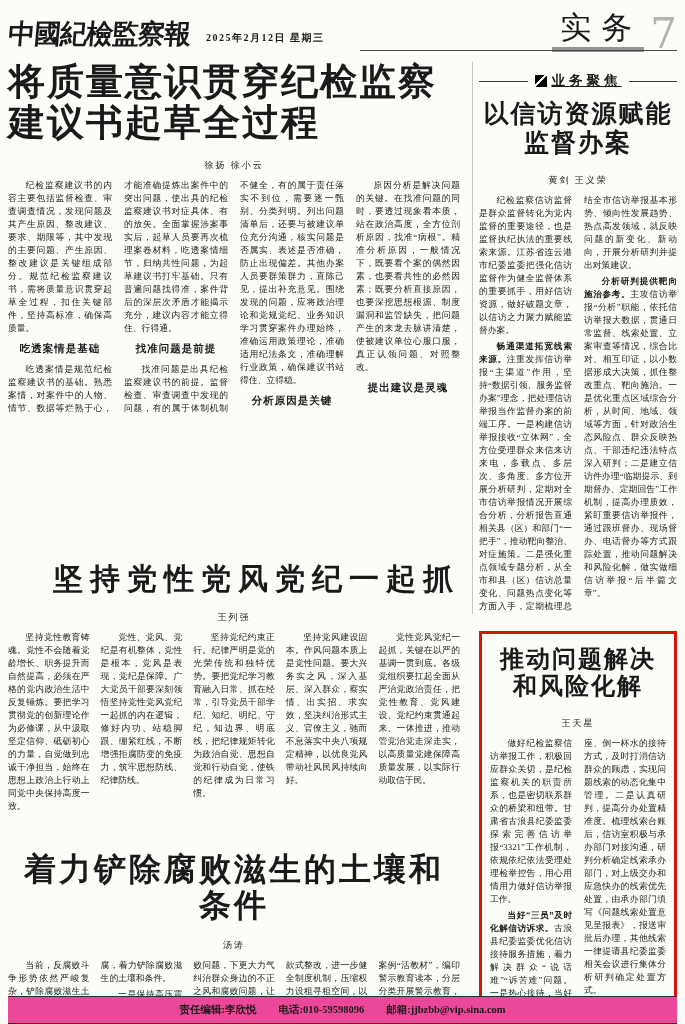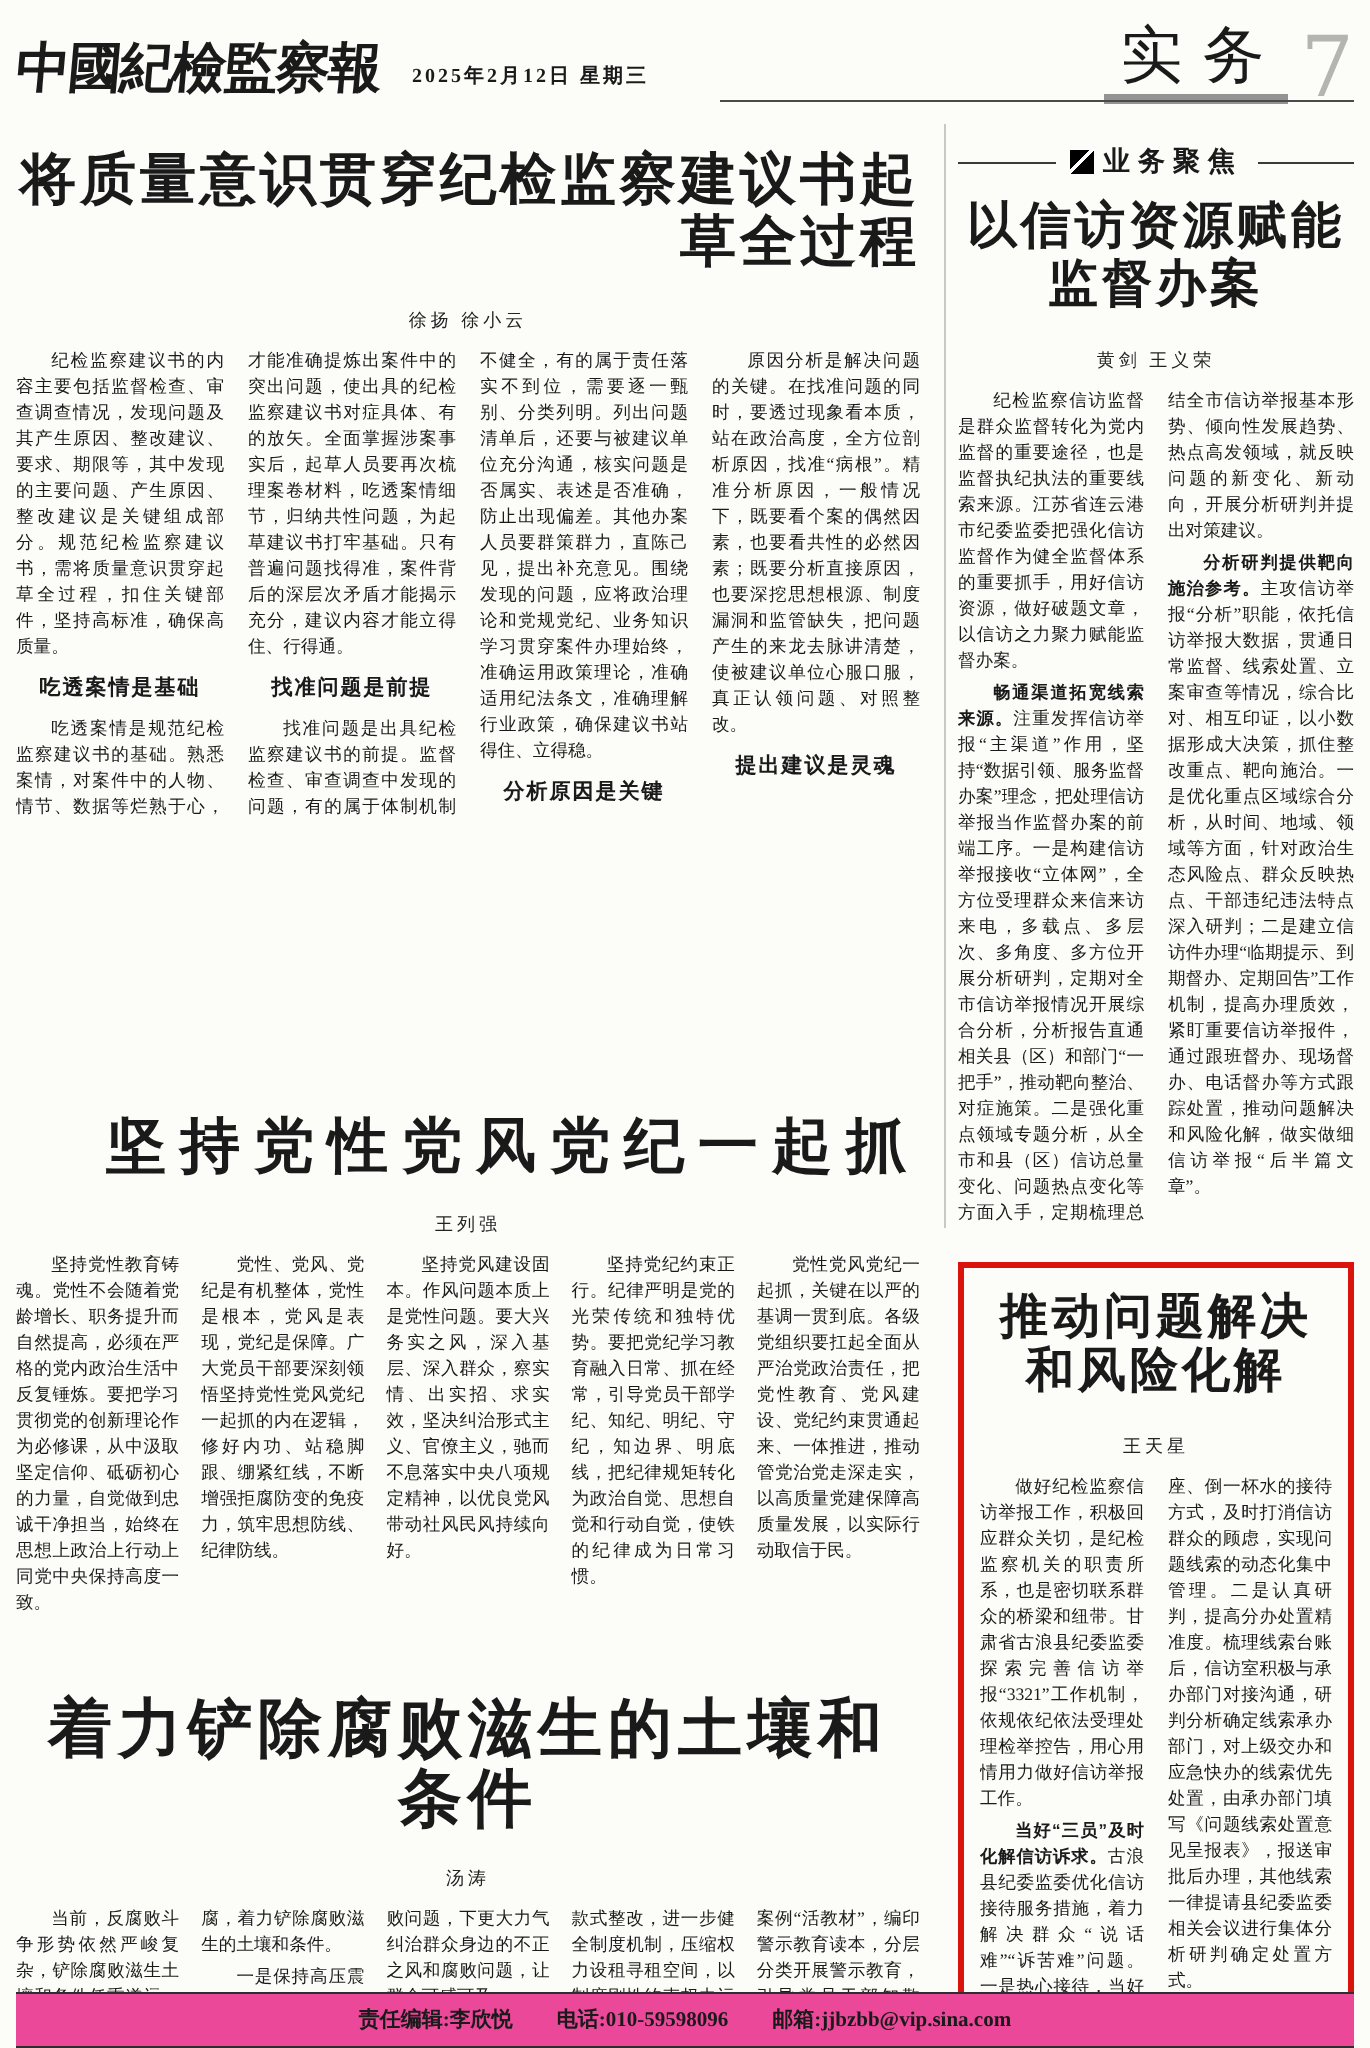--- a/index.html
+++ b/index.html
@@ -17,40 +17,40 @@
   .section-title { font-size:31px; letter-spacing:10px; line-height:1; padding:0 2px 4px 8px; border-bottom:5px solid #949494; }
   .page-number { font-size:42px; line-height:.85; color:#b4b4b0; margin-left:6px; font-family:"DejaVu Serif",serif; }
   .hdr-thinline { position:absolute; right:0; left:352px; bottom:1px; border-top:1px solid #4a4a4a; }
   
   .content { display:flex; gap:12px; margin-top:8px; height:948px; }
   .left { width:452px; flex:none; }
   .right { flex:1; position:relative; padding-left:7px; }
   .right::before { content:""; position:absolute; left:0; top:2px; height:552px; border-left:1px solid #c9c9c4; }
   
   h1,h2,h3 { margin:0; font-weight:700; }
-  .t-main { font-size:28px; text-align:right; letter-spacing:2px; line-height:1.1; margin-top:16px; }
+  .t-main { font-size:37px; text-align:left; letter-spacing:2px; line-height:1.1; margin-top:2px; }
   .t-mid  { font-size:30px; text-align:right; letter-spacing:7px; line-height:1.1; }
   .t-bot  { font-size:32px; text-align:center; letter-spacing:3px; line-height:1.1; }
   .byline { text-align:center; font-size:9px; color:#222; margin:16px 0 7px; letter-spacing:2px; }
   .cols4 { column-count:4; column-gap:12px; height:368px; overflow:hidden; }
   .cols5 { column-count:5; column-gap:11px; overflow:hidden; }
   .h-mid { height:208px; }
   .h-bot { height:126px; }
   .cols2 { column-count:2; column-gap:12px; overflow:hidden; }
   .h-side { height:425px; }
   .h-feat { height:312px; }
   p.body { font-size:8.8px; line-height:13px; text-align:justify; text-indent:2em; margin:0 0 3px; }
   p.body strong { font-family:"Liberation Sans",sans-serif; font-size:8.6px; }
   h3.sub { font-size:10.5px; text-align:center; font-family:"Liberation Sans",sans-serif; letter-spacing:1px; margin:7px 0; }
   .art-mid { margin-top:15px; }
   .art-bot { margin-top:13px; }
   
   .sectionbar { display:flex; align-items:center; gap:7px; margin:12px 0 10px; }
   .sectionbar .line { flex:1; border-top:1px solid #3a3a3a; }
-  .sectionbar .label { display:flex; align-items:center; gap:5px; font-size:13.5px; font-weight:700; letter-spacing:4px; font-family:"Liberation Sans",sans-serif; }
+  .sectionbar .label { display:flex; align-items:center; gap:5px; font-size:13.5px; font-weight:700; letter-spacing:4px; font-family:"Liberation Sans",sans-serif;text-decoration:underline; }
   .flag-icon { width:12px; height:12px; flex:none;
     background:linear-gradient(135deg,#000 40%,#fff 40%,#fff 52%,#000 52%); }
   .t-side { font-size:25px; text-align:center; letter-spacing:2px; line-height:1.15; }
   
   .featured { border:3px solid #da140c; margin-top:12px; padding:12px 8px 8px; background:#fcfcf9; }
   .t-feat { font-size:24px; text-align:center; letter-spacing:2px; line-height:1.15; }
   
   .footer { position:absolute; left:8px; right:8px; bottom:0; height:26px;
     border-top:1px solid #2e2e2e; border-bottom:1px solid #2e2e2e;
     display:flex; align-items:center; justify-content:center; gap:22px;
@@ -92,22 +92,22 @@
           <h3 class="sub">提出建议是灵魂</h3>
         </div>
       </article>
 
       <article class="art-mid">
         <h2 class="t-mid">坚持党性党风党纪一起抓</h2>
         <div class="byline">王列强</div>
         <div class="cols5 h-mid">
           <p class="body">坚持党性教育铸魂。党性不会随着党龄增长、职务提升而自然提高，必须在严格的党内政治生活中反复锤炼。要把学习贯彻党的创新理论作为必修课，从中汲取坚定信仰、砥砺初心的力量，自觉做到忠诚干净担当，始终在思想上政治上行动上同党中央保持高度一致。</p>
           <p class="body">党性、党风、党纪是有机整体，党性是根本，党风是表现，党纪是保障。广大党员干部要深刻领悟坚持党性党风党纪一起抓的内在逻辑，修好内功、站稳脚跟、绷紧红线，不断增强拒腐防变的免疫力，筑牢思想防线、纪律防线。</p>
+          <p class="body">坚持党纪约束正行。纪律严明是党的光荣传统和独特优势。要把党纪学习教育融入日常、抓在经常，引导党员干部学纪、知纪、明纪、守纪，知边界、明底线，把纪律规矩转化为政治自觉、思想自觉和行动自觉，使铁的纪律成为日常习惯。</p>
           <p class="body">坚持党风建设固本。作风问题本质上是党性问题。要大兴务实之风，深入基层、深入群众，察实情、出实招、求实效，坚决纠治形式主义、官僚主义，驰而不息落实中央八项规定精神，以优良党风带动社风民风持续向好。</p>
-          <p class="body">坚持党纪约束正行。纪律严明是党的光荣传统和独特优势。要把党纪学习教育融入日常、抓在经常，引导党员干部学纪、知纪、明纪、守纪，知边界、明底线，把纪律规矩转化为政治自觉、思想自觉和行动自觉，使铁的纪律成为日常习惯。</p>
           <p class="body">党性党风党纪一起抓，关键在以严的基调一贯到底。各级党组织要扛起全面从严治党政治责任，把党性教育、党风建设、党纪约束贯通起来、一体推进，推动管党治党走深走实，以高质量党建保障高质量发展，以实际行动取信于民。</p>
         </div>
       </article>
 
       <article class="art-bot">
         <h2 class="t-bot">着力铲除腐败滋生的土壤和条件</h2>
         <div class="byline">汤涛</div>
         <div class="cols5 h-bot">
           <p class="body">当前，反腐败斗争形势依然严峻复杂，铲除腐败滋生土壤和条件任重道远。河南省巩义市纪委监委坚持标本兼治、系统施治，一体推进不敢腐、不能腐、不想腐，着力铲除腐败滋生的土壤和条件。</p>
           <p class="body">一是保持高压震慑。聚焦重点领域、关键环节，着力查处靠企吃企、履职谋私等典型问题，严肃查处违纪违法问题及其背后的不正之风和腐败问题，下更大力气纠治群众身边的不正之风和腐败问题，让群众可感可及。</p>

